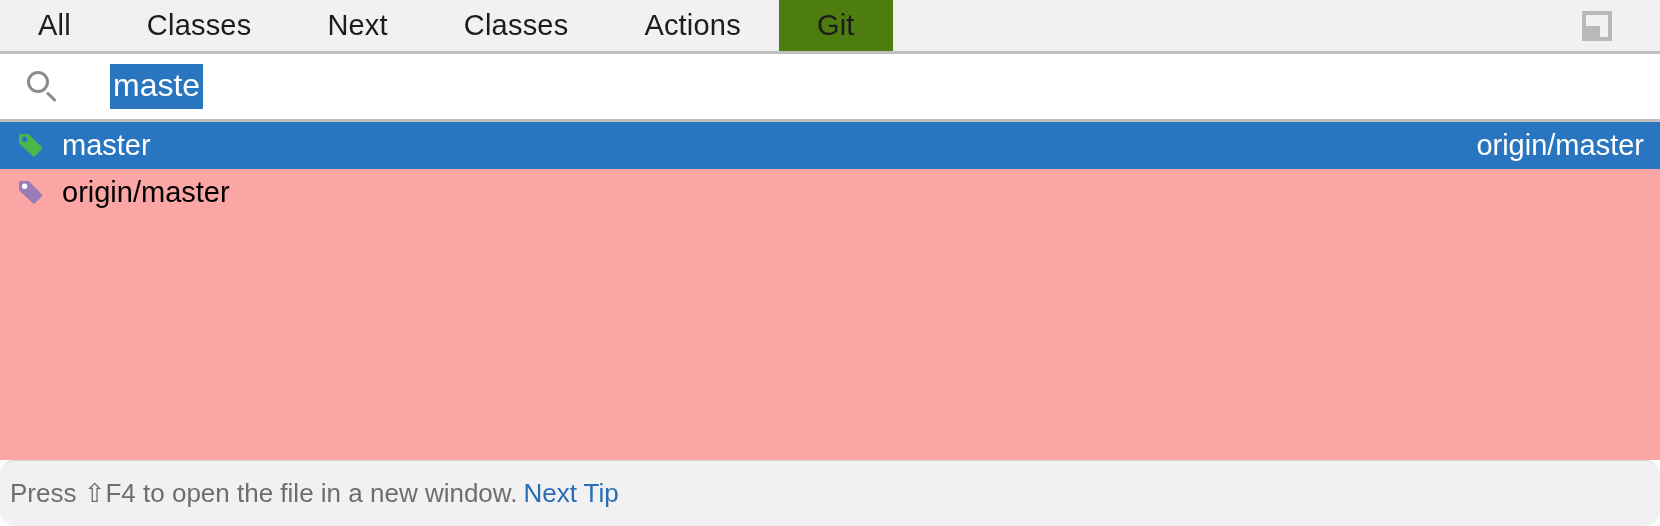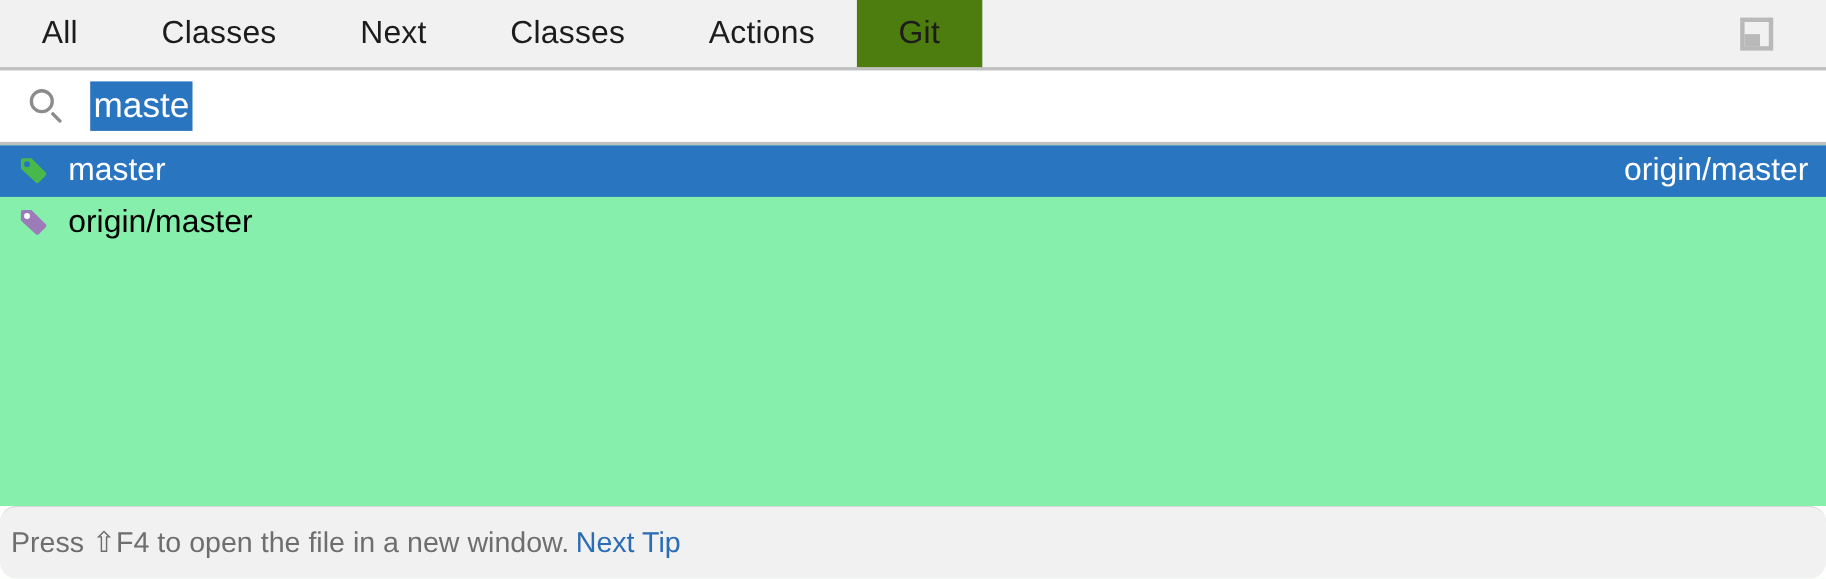--- a/index.html
+++ b/index.html
@@ -19,21 +19,21 @@
     height: 526px;
     background: #ffffff;
     box-sizing: border-box;
     display: flex;
     flex-direction: column;
   }
 
   
   .tabbar {
     position: relative;
-    height: 64px;
+    height: 54px;
     background: #f1f1f1;
     display: flex;
     align-items: stretch;
     flex: 0 0 auto;
     border-bottom: 3px solid #c0c0c0;
     box-sizing: border-box;
   }
   .tab {
     display: flex;
     align-items: center;
@@ -81,20 +81,21 @@
   
   .searchrow {
     height: 68px;
     flex: 0 0 auto;
     display: flex;
     align-items: center;
     background: #ffffff;
     border-bottom: 3px solid #c0c0c0;
     box-sizing: border-box;
     padding-left: 26px;
+    gap: 28px;
   }
   .search-icon {
     width: 34px;
     height: 34px;
     position: relative;
     flex: 0 0 auto;
     margin-right: 22px;
   }
   .search-icon .lens {
     position: absolute;
@@ -126,21 +127,21 @@
     white-space: pre;
   }
   .caret {
     display: inline-block;
     width: 0;
   }
 
   
   .results {
     flex: 1 1 auto;
-    background: #86efac;
+    background: #fca5a5;
     overflow: hidden;
   }
   .row {
     height: 47px;
     display: flex;
     align-items: center;
     padding: 0 14px 0 16px;
     box-sizing: border-box;
     color: #000000;
     font-size: 29px;

